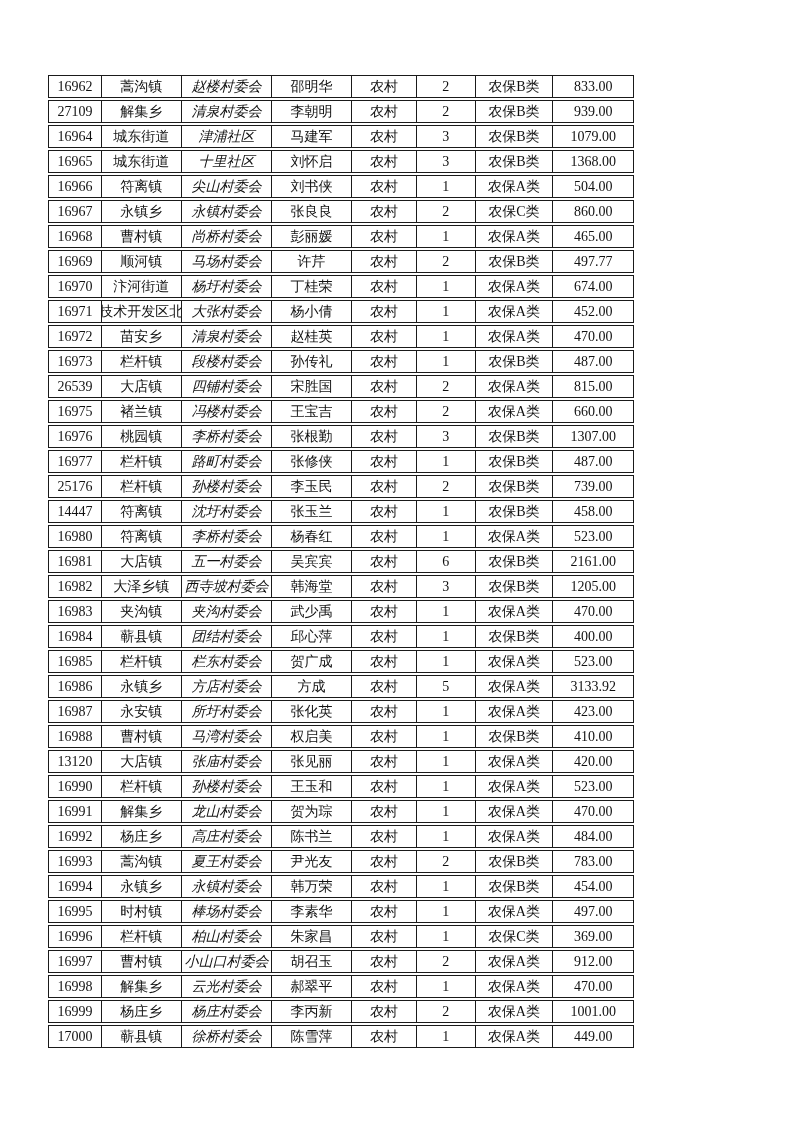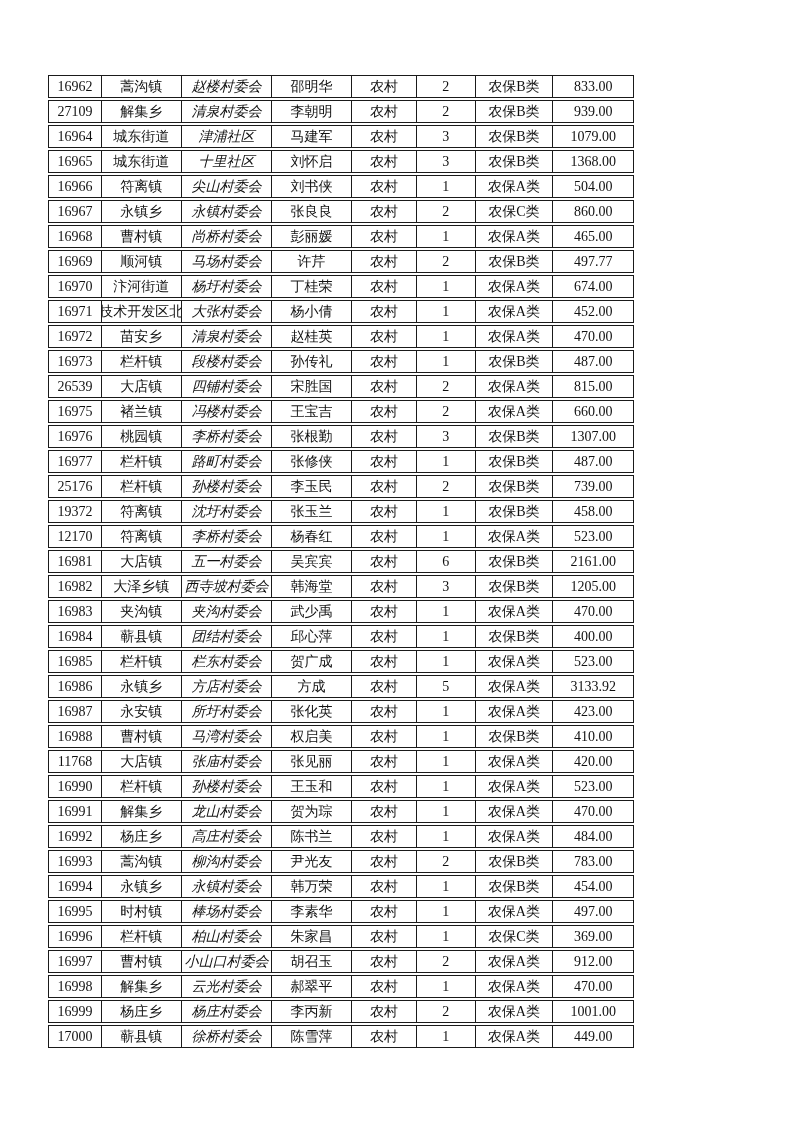--- a/index.html
+++ b/index.html
@@ -240,32 +240,32 @@
     <div class="t-cell c-town">栏杆镇</div>
     <div class="t-cell c-village">孙楼村委会</div>
     <div class="t-cell c-name">李玉民</div>
     <div class="t-cell c-type">农村</div>
     <div class="t-cell c-count">2</div>
     <div class="t-cell c-category">农保B类</div>
     <div class="t-cell c-amount">739.00</div>
   </div>
 
   <div class="t-row">
-    <div class="t-cell c-id">19372</div>
+    <div class="t-cell c-id">14447</div>
     <div class="t-cell c-town">符离镇</div>
     <div class="t-cell c-village">沈圩村委会</div>
     <div class="t-cell c-name">张玉兰</div>
     <div class="t-cell c-type">农村</div>
     <div class="t-cell c-count">1</div>
     <div class="t-cell c-category">农保B类</div>
     <div class="t-cell c-amount">458.00</div>
   </div>
 
   <div class="t-row">
-    <div class="t-cell c-id">12170</div>
+    <div class="t-cell c-id">16980</div>
     <div class="t-cell c-town">符离镇</div>
     <div class="t-cell c-village">李桥村委会</div>
     <div class="t-cell c-name">杨春红</div>
     <div class="t-cell c-type">农村</div>
     <div class="t-cell c-count">1</div>
     <div class="t-cell c-category">农保A类</div>
     <div class="t-cell c-amount">523.00</div>
   </div>
 
   <div class="t-row">
@@ -350,21 +350,21 @@
     <div class="t-cell c-town">曹村镇</div>
     <div class="t-cell c-village">马湾村委会</div>
     <div class="t-cell c-name">权启美</div>
     <div class="t-cell c-type">农村</div>
     <div class="t-cell c-count">1</div>
     <div class="t-cell c-category">农保B类</div>
     <div class="t-cell c-amount">410.00</div>
   </div>
 
   <div class="t-row">
-    <div class="t-cell c-id">11768</div>
+    <div class="t-cell c-id">13120</div>
     <div class="t-cell c-town">大店镇</div>
     <div class="t-cell c-village">张庙村委会</div>
     <div class="t-cell c-name">张见丽</div>
     <div class="t-cell c-type">农村</div>
     <div class="t-cell c-count">1</div>
     <div class="t-cell c-category">农保A类</div>
     <div class="t-cell c-amount">420.00</div>
   </div>
 
   <div class="t-row">
@@ -396,21 +396,21 @@
     <div class="t-cell c-name">陈书兰</div>
     <div class="t-cell c-type">农村</div>
     <div class="t-cell c-count">1</div>
     <div class="t-cell c-category">农保A类</div>
     <div class="t-cell c-amount">484.00</div>
   </div>
 
   <div class="t-row">
     <div class="t-cell c-id">16993</div>
     <div class="t-cell c-town">蒿沟镇</div>
-    <div class="t-cell c-village">柳沟村委会</div>
+    <div class="t-cell c-village">夏王村委会</div>
     <div class="t-cell c-name">尹光友</div>
     <div class="t-cell c-type">农村</div>
     <div class="t-cell c-count">2</div>
     <div class="t-cell c-category">农保B类</div>
     <div class="t-cell c-amount">783.00</div>
   </div>
 
   <div class="t-row">
     <div class="t-cell c-id">16994</div>
     <div class="t-cell c-town">永镇乡</div>

